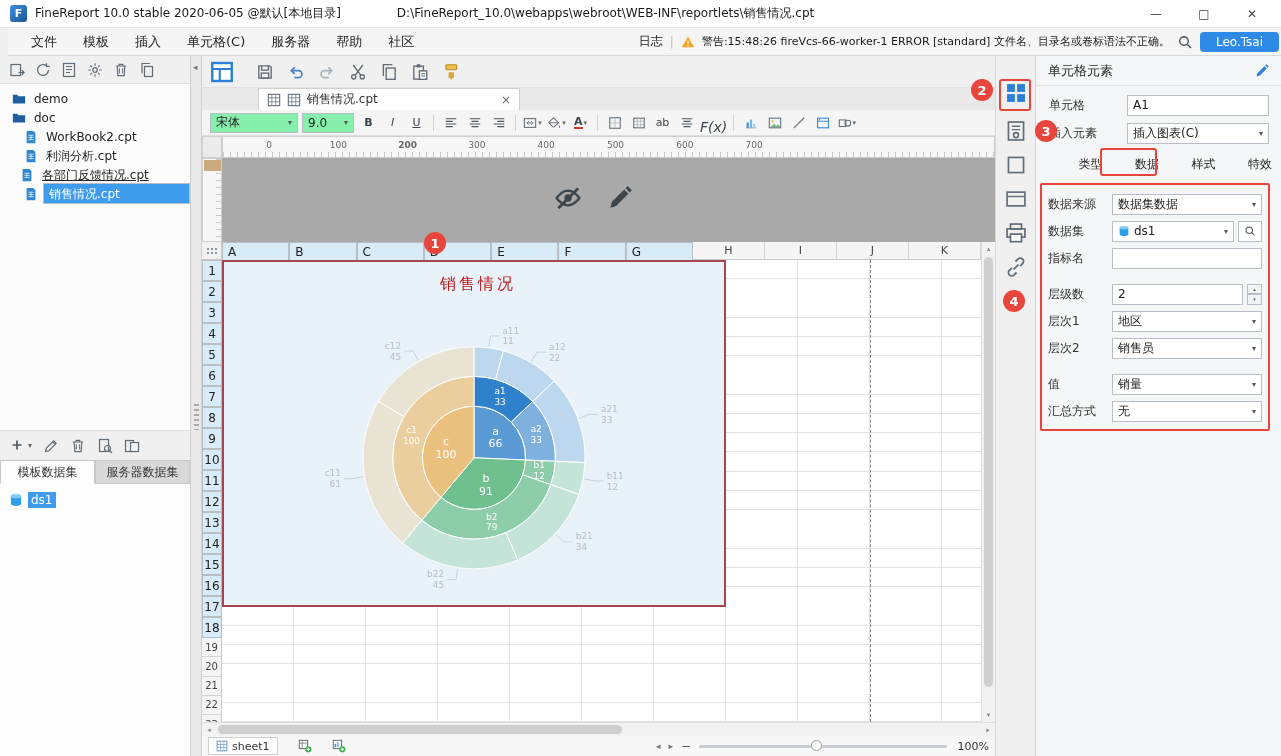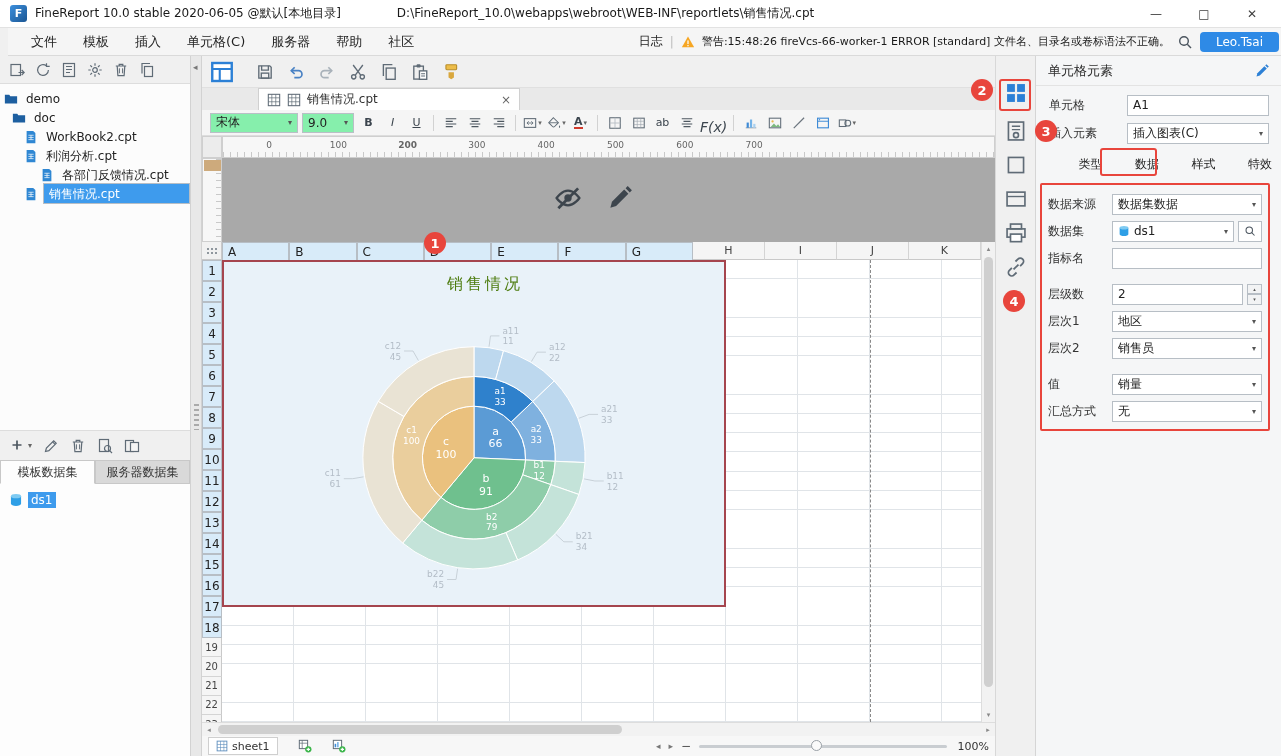--- a/index.html
+++ b/index.html
@@ -76,21 +76,21 @@
 .corner-cell .dots{position:absolute;left:4px;top:5px;width:13px;height:9px;background-image:radial-gradient(#8f979e 1px,transparent 1.2px);background-size:4px 4px}
 .col-headers{position:absolute;left:20px;top:0;width:759px;height:18px;display:flex;overflow:hidden}
 .col-h{width:72px;flex:none;text-align:center;line-height:17px;font-size:11px;color:#444;background:#f5f5f5;border-right:1px solid #d4d4d4;border-bottom:1px solid #c9c9c9}
 .col-h.sel{background:#d8ebf9}
 .row-headers{position:absolute;left:0;top:18px;width:20px;height:462px}
 .row-h{height:19.25px;font-size:10px;color:#444;background:#f5f5f5;border-right:1px solid #c9c9c9;border-bottom:1px solid #d4d4d4;display:flex;align-items:center;justify-content:center}
 .row-h.sel{background:#d8ebf9}
 .grid-bg{position:absolute;left:20px;top:18px;width:759px;height:462px;background-image:repeating-linear-gradient(to right,transparent 0 71px,#e0e4e8 71px 72px),repeating-linear-gradient(to bottom,transparent 0 18.25px,#e0e4e8 18.25px 19.25px)}
 .page-break{position:absolute;left:668px;top:18px;height:462px;width:0;border-left:1px dashed #8a8a8a}
 .chart-object{position:absolute;left:20px;top:18px;width:504px;height:347px;background:#e9f2f9;border:2px solid #a5454e}
-.chart-title{position:absolute;left:11px;top:12px;width:100%;text-align:center;font-size:16px;letter-spacing:3px;color:#4d7c0f}
+.chart-title{position:absolute;left:4px;top:12px;width:100%;text-align:center;font-size:16px;letter-spacing:3px;color:#b91c1c}
 .sunburst{position:absolute;left:0;top:0;width:500px;height:343px}
 
 .c-vscroll{position:absolute;left:779px;top:186px;width:14px;height:480px;background:#f2f2f2;border-left:1px solid #ddd}
 .c-vscroll .arr{position:absolute;left:0;width:13px;height:14px;font-size:7px;color:#888;display:flex;align-items:center;justify-content:center}
 .c-vscroll .thumb{position:absolute;left:2px;top:15px;width:9px;height:430px;background:#cfcfcf;border-radius:5px}
 .c-hscroll{position:absolute;left:0;top:666px;width:793px;height:14px;background:#f2f2f2;border-top:1px solid #ddd}
 .c-hscroll .arr{position:absolute;top:0;width:14px;height:13px;font-size:7px;color:#888;display:flex;align-items:center;justify-content:center}
 .c-hscroll .thumb{position:absolute;left:16px;top:2px;width:404px;height:9px;background:#cfcfcf;border-radius:5px}
 
 .c-bottombar{position:absolute;left:0;top:680px;width:793px;height:20px;background:#f7f7f7;display:flex;align-items:center;gap:20px;padding:0 6px;font-size:11px}
@@ -205,55 +205,55 @@
           </svg>
         </span>
         <span class="i16">
           <svg viewBox="0 0 16 16">
             <rect x="5.5" y="4.5" width="8" height="10" fill="none" stroke="#5f6b76" stroke-width="1.2"></rect>
             <path d="M11 1.5H3v10" fill="none" stroke="#5f6b76" stroke-width="1.2"></path>
           </svg>
         </span>
       </div>
     <div class="file-tree">
-        <div class="tree-item" style="padding-left: 4px;">
-          <span class="i14">
-            <svg viewBox="0 0 16 16">
-              <path d="M1 3h5l1.2 1.8H15V13H1z" fill="#1d5fa0"></path>
-            </svg>
-          </span>
-          <span class="tree-label">demo</span>
-        </div>
         <div class="tree-item" style="padding-left: 12px;">
           <span class="i14">
             <svg viewBox="0 0 16 16">
               <path d="M1 3h5l1.2 1.8H15V13H1z" fill="#1d5fa0"></path>
             </svg>
           </span>
+          <span class="tree-label">demo</span>
+        </div>
+        <div class="tree-item" style="padding-left: 12px;">
+          <span class="i14">
+            <svg viewBox="0 0 16 16">
+              <path d="M1 3h5l1.2 1.8H15V13H1z" fill="#1d5fa0"></path>
+            </svg>
+          </span>
           <span class="tree-label">doc</span>
         </div>
         <div class="tree-item" style="padding-left: 24px;">
           <span class="i14">
             <svg viewBox="0 0 16 16">
               <path d="M3 1h7.5L13 3.5V15H3z" fill="#2f87d3"></path>
               <path d="M5 6h6M5 8.5h6M5 11h6M8 6v5" stroke="#fff" stroke-width="0.8"></path>
             </svg>
           </span>
           <span class="tree-label">WorkBook2.cpt</span>
         </div>
         <div class="tree-item" style="padding-left: 24px;">
           <span class="i14">
             <svg viewBox="0 0 16 16">
               <path d="M3 1h7.5L13 3.5V15H3z" fill="#2f87d3"></path>
               <path d="M5 6h6M5 8.5h6M5 11h6M8 6v5" stroke="#fff" stroke-width="0.8"></path>
             </svg>
           </span>
           <span class="tree-label">利润分析.cpt</span>
         </div>
-        <div class="tree-item" style="padding-left: 40px;">
+        <div class="tree-item" style="padding-left: 20px; text-decoration: underline;">
           <span class="i14">
             <svg viewBox="0 0 16 16">
               <path d="M3 1h7.5L13 3.5V15H3z" fill="#2f87d3"></path>
               <path d="M5 6h6M5 8.5h6M5 11h6M8 6v5" stroke="#fff" stroke-width="0.8"></path>
             </svg>
           </span>
           <span class="tree-label">各部门反馈情况.cpt</span>
         </div>
         <div class="tree-item" style="padding-left: 24px;">
           <span class="i14">

